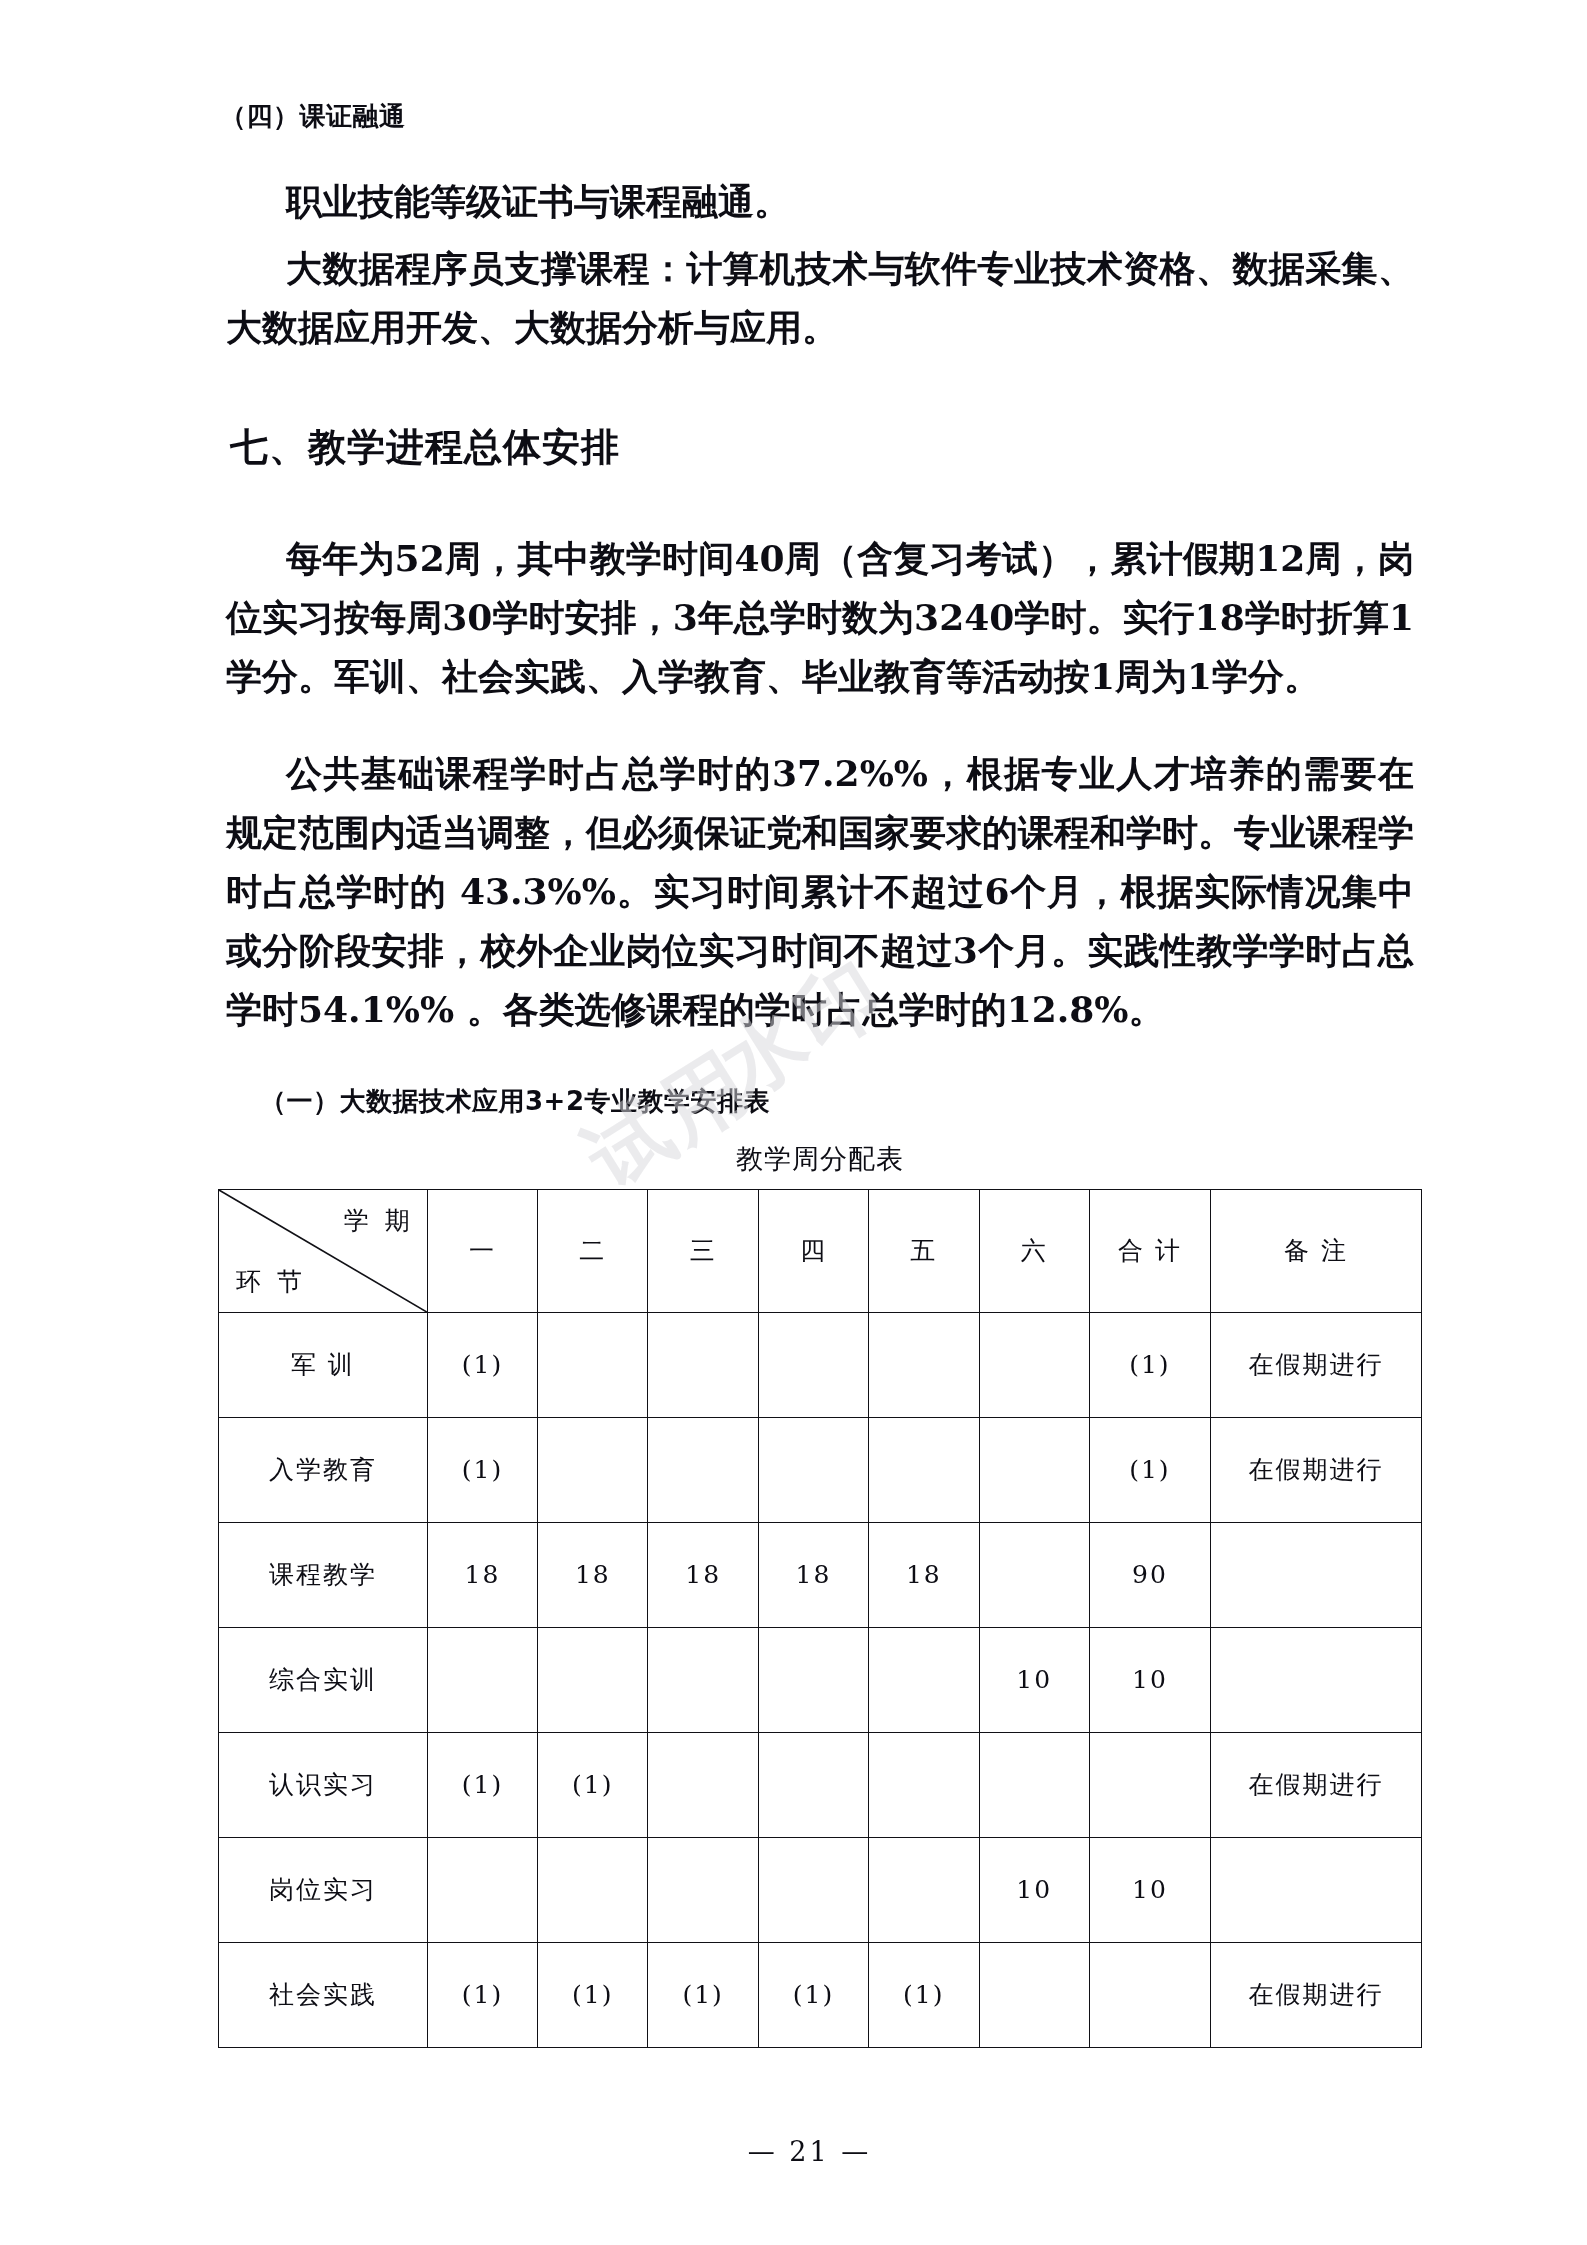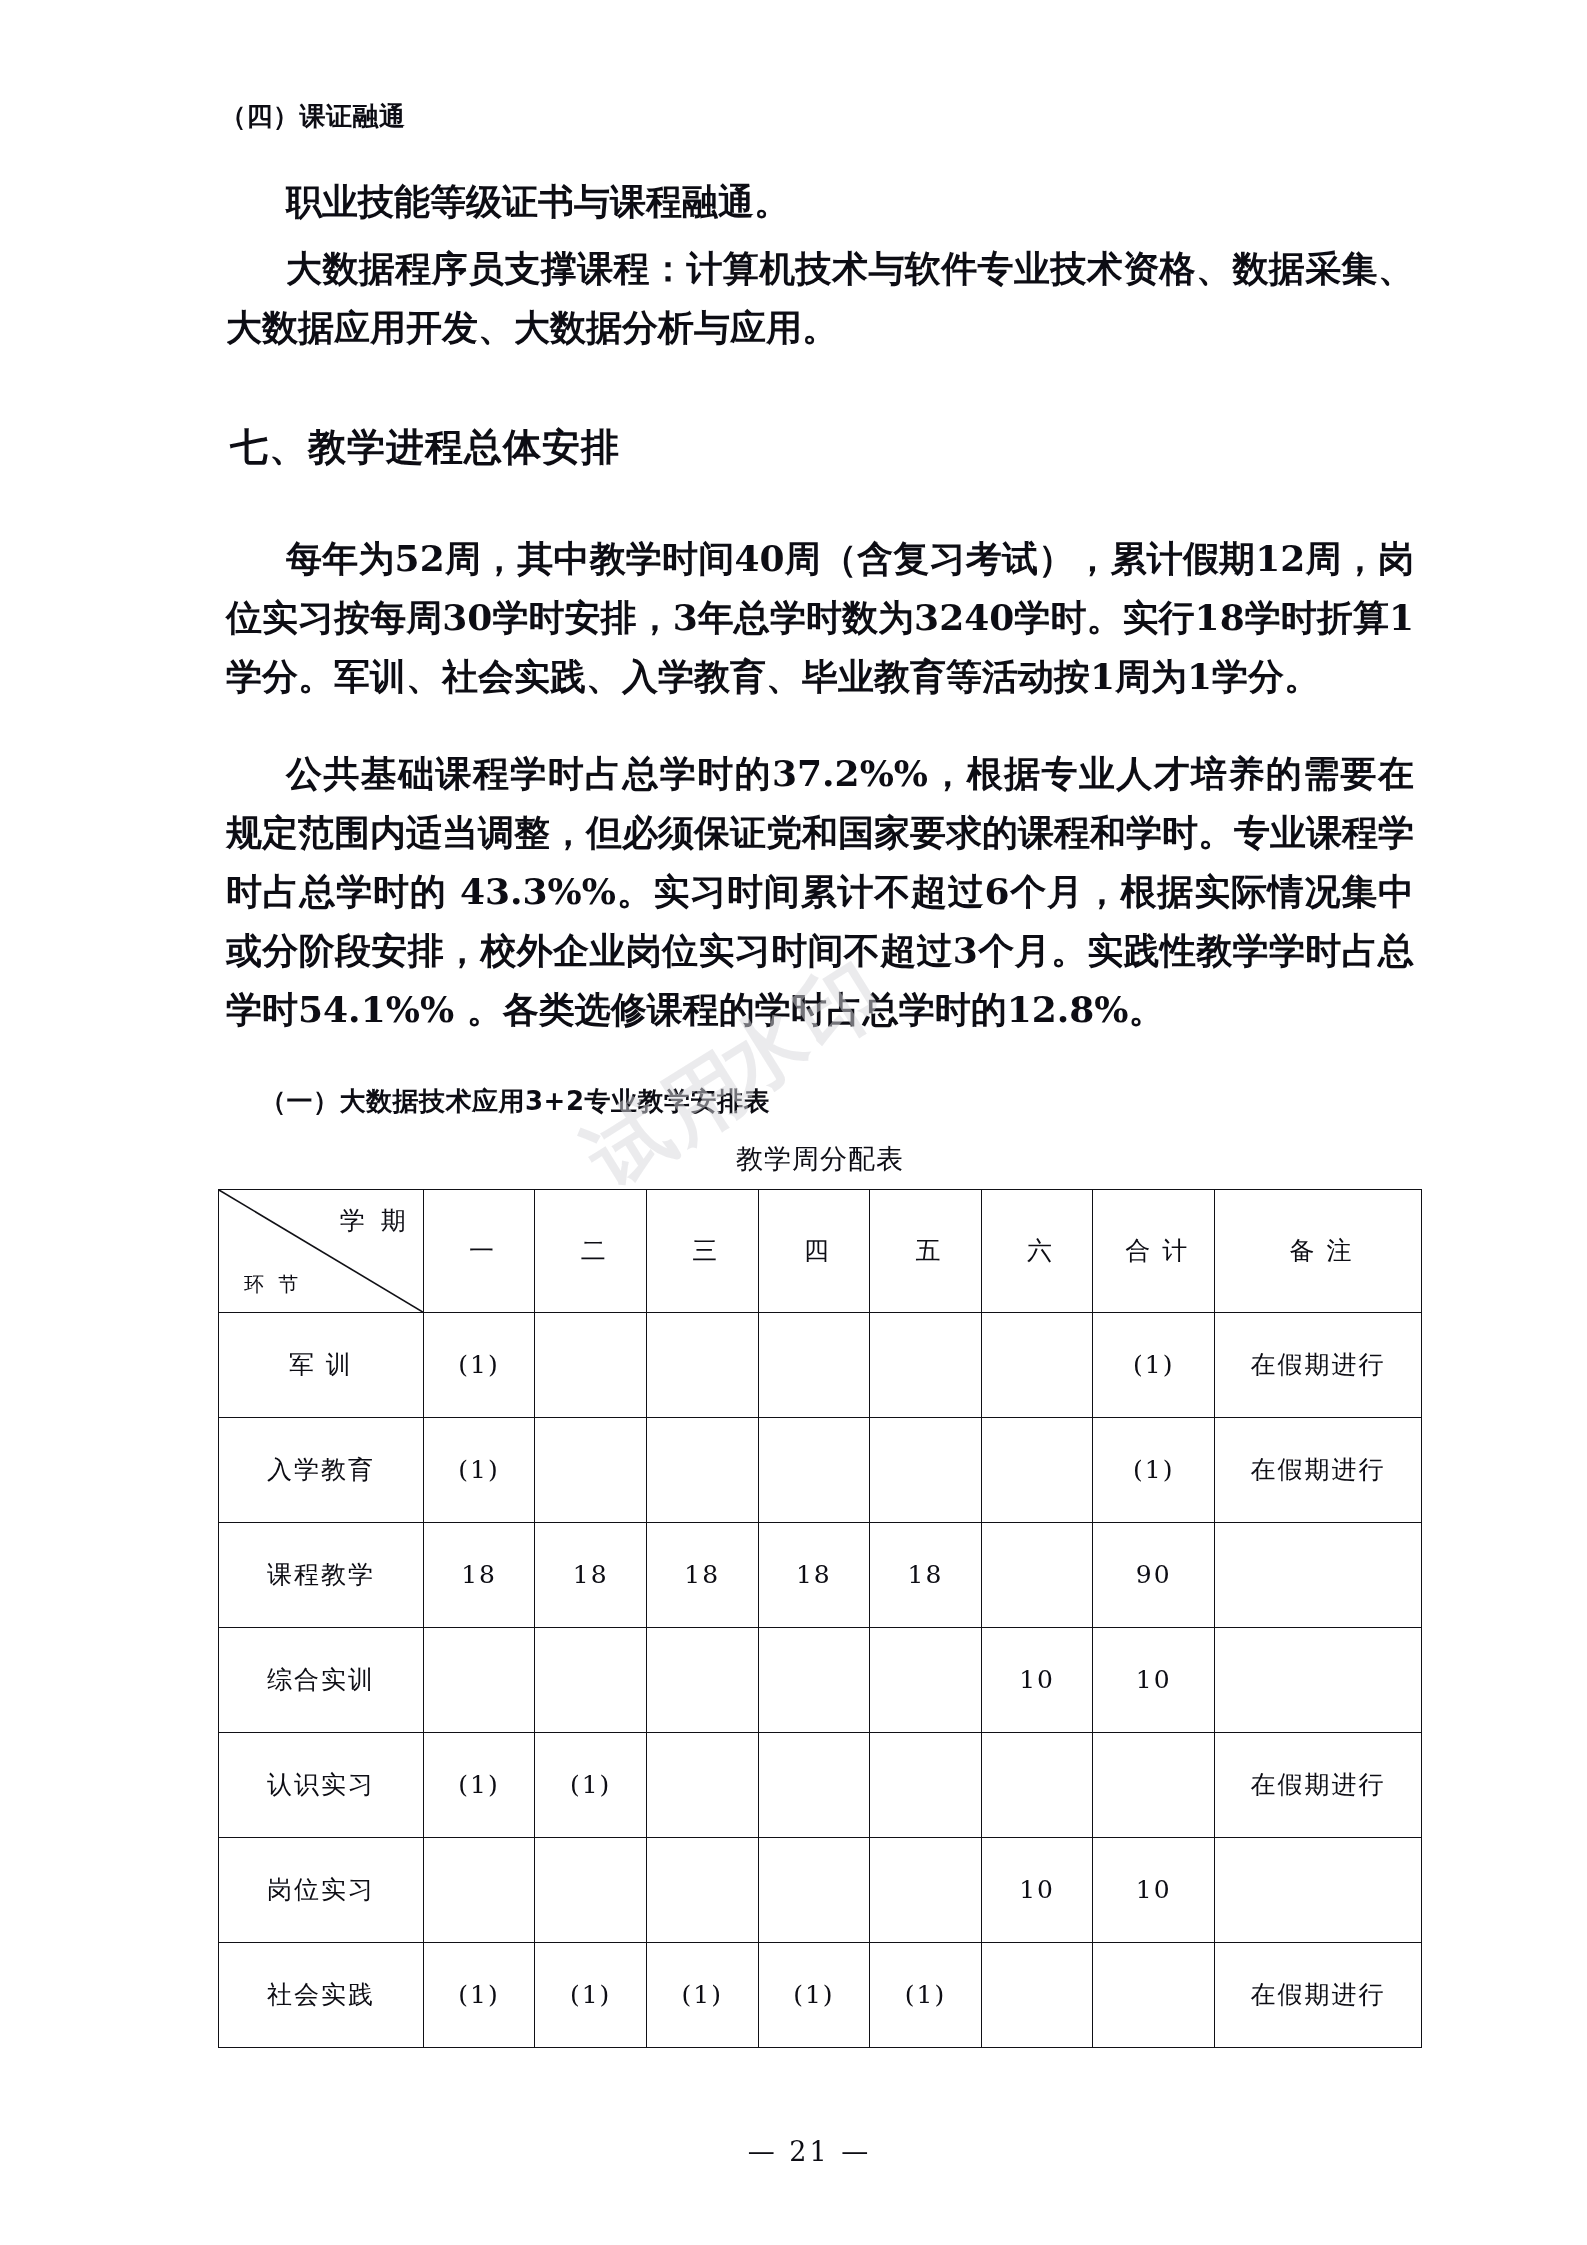--- a/index.html
+++ b/index.html
@@ -134,26 +134,26 @@
   td.corner .diag line { stroke: #111116; stroke-width: 1.6; }
   td.corner .top-label {
     position: absolute;
     right: 13px;
     top: 14px;
     font-size: 25px;
     letter-spacing: 4px;
   }
   td.corner .bottom-label {
     position: absolute;
-    left: 25px;
+    left: 17px;
     bottom: 14px;
-    font-size: 20px;
+    font-size: 25px;
     letter-spacing: 4px;
   }
-  tr.head-row td { height: 122px; padding-left: 7px; }
+  tr.head-row td { height: 122px; }
 
   
   .page-footer {
     position: absolute;
     left: 16px;
     bottom: 78px;
     width: 100%;
     text-align: center;
     font-size: 27px;
     letter-spacing: 3px;

